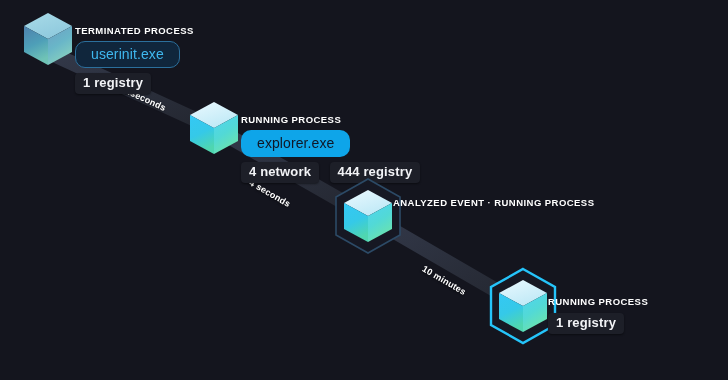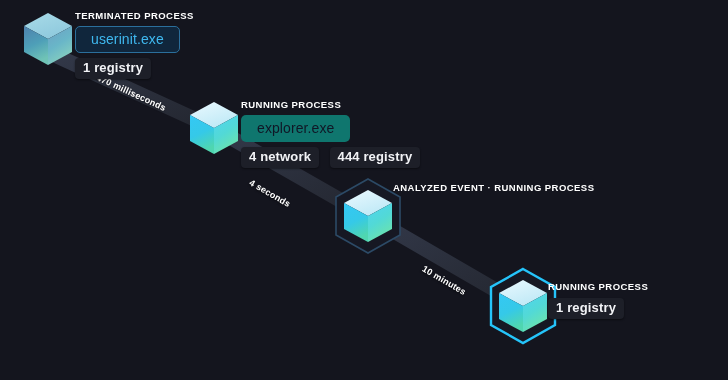--- a/index.html
+++ b/index.html
@@ -65,41 +65,42 @@
     left: 6px;
     top: 6px;
     width: 52px;
     height: 56px;
   }
 
   
   .node-info {
     position: absolute;
     white-space: nowrap;
+    margin-top: 15px;
   }
   .node-kind {
     color: #ffffff;
     font-size: 9.5px;
     font-weight: bold;
     letter-spacing: 0.45px;
     margin-bottom: 4px;
     text-transform: uppercase;
     line-height: 12px;
   }
   .proc-pill {
     display: inline-block;
-    border-radius: 5px;
+    border-radius: 10px;
     font-size: 14px;
     line-height: 14px;
     padding: 6px 16px 7px 16px;
     letter-spacing: 0.1px;
     text-align: center;
   }
   .proc-pill.running {
-    background: #0f766e;
+    background: #0ea5e9;
     color: #101726;
   }
   .proc-pill.terminated {
     background: #10263c;
     color: #3fb8ef;
     border: 1px solid #2b6f9c;
     padding: 5px 15px 6px 15px;
   }
   .badge-rows {
     margin-top: 5px;

